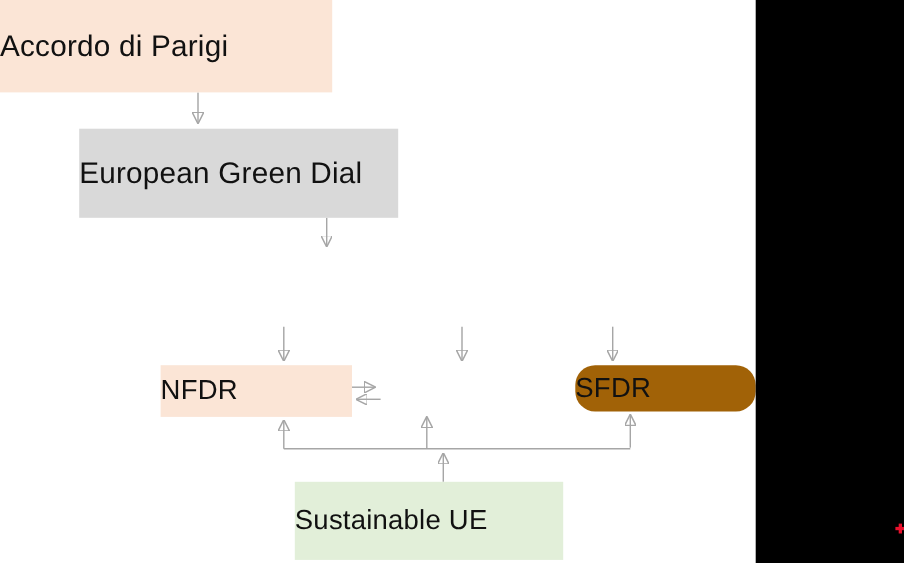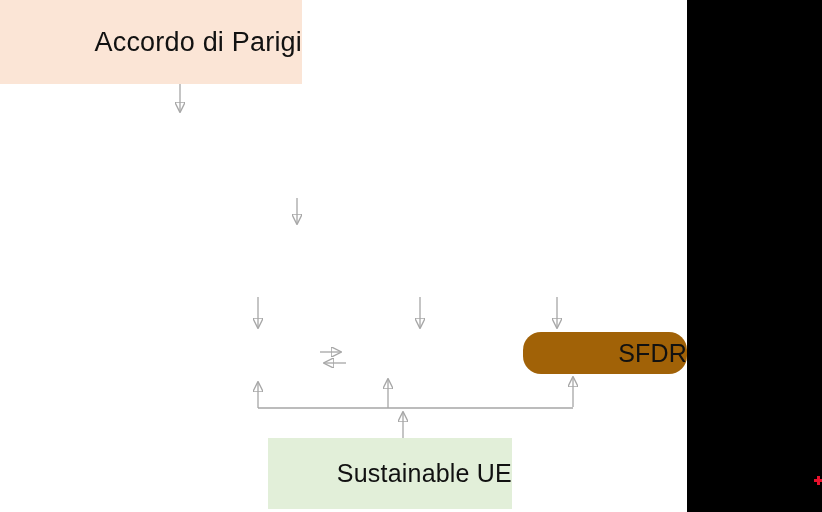--- a/index.html
+++ b/index.html
@@ -12,21 +12,21 @@
     position: relative;
     width: 822px;
     height: 512px;
     background: #ffffff;
     overflow: hidden;
   }
   .node {
     position: absolute;
     display: flex;
     align-items: center;
-    justify-content: flex-end;
+    justify-content: flex-start;
     color: #111111;
     text-align: center;
     letter-spacing: 0.2px;
     white-space: nowrap;
   }
   #node-accordo     { left: 0px;   top: 0px;   width: 302px; height: 84px; font-size: 27px; }
   #node-egd         { left: 72px;  top: 117px; width: 290px; height: 81px; font-size: 27px; }
   #node-sfap        { left: 189px; top: 229px; width: 398px; height: 68px; font-size: 23px; }
   #node-nfdr        { left: 146px; top: 332px; width: 174px; height: 47px; font-size: 25px; }
   #node-csrd        { left: 345px; top: 332px; width: 164px; height: 44px; font-size: 25px; }
@@ -89,22 +89,28 @@
     <line x1="258" y1="408" x2="258" y2="382" marker-end="url(#ah)"></line>
     <line x1="388" y1="408" x2="388" y2="379" marker-end="url(#ah)"></line>
     <line x1="573" y1="407" x2="573" y2="377" marker-end="url(#ah)"></line>
     <line x1="403" y1="438" x2="403" y2="412" marker-end="url(#ah)"></line>
   </svg>
 
   <div class="node" id="node-accordo" style="background-color: rgb(251, 229, 214);">
     <span>Accordo di Parigi</span>
   </div>
 
+  <div class="node" id="node-egd" style="background-color: rgb(217, 217, 217);">
+    <span>European Green Dial</span>
+  </div>
 
 
+  <div class="node" id="node-nfdr" style="background-color: rgb(251, 229, 214);">
+    <span>NFDR</span>
+  </div>
 
 
   <div class="node" id="node-sfdr" style="background-color: #a16207; border-radius: 18px;">
     <span>SFDR</span>
   </div>
 
   <div class="node" id="node-tassonomia" style="background-color: rgb(226, 239, 217);">
     <span>Sustainable UE</span>
   </div>
 

